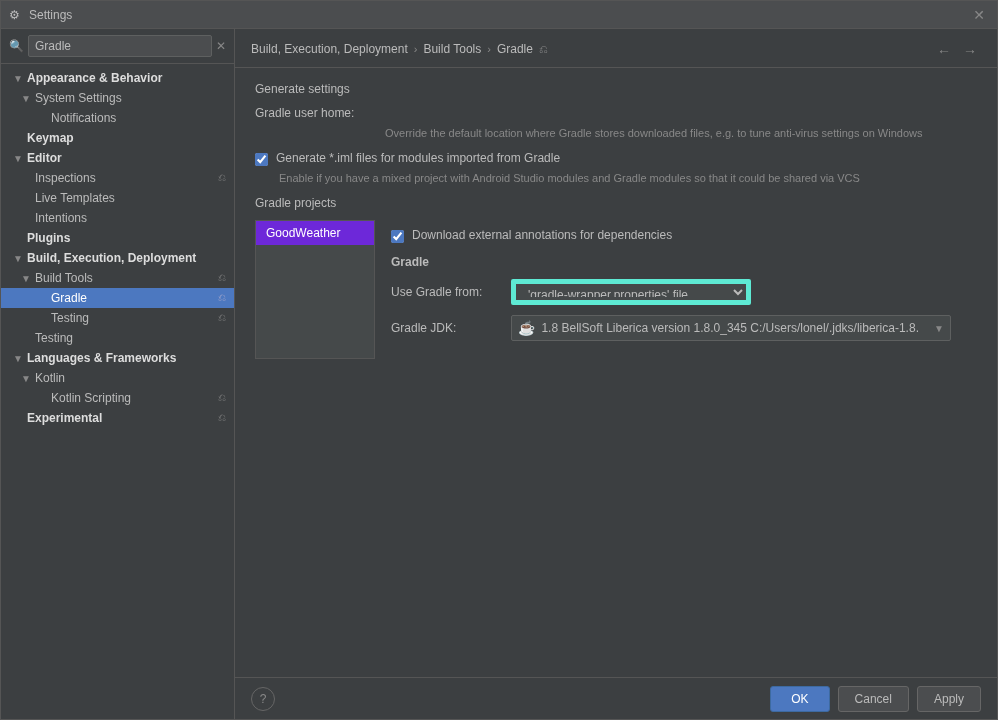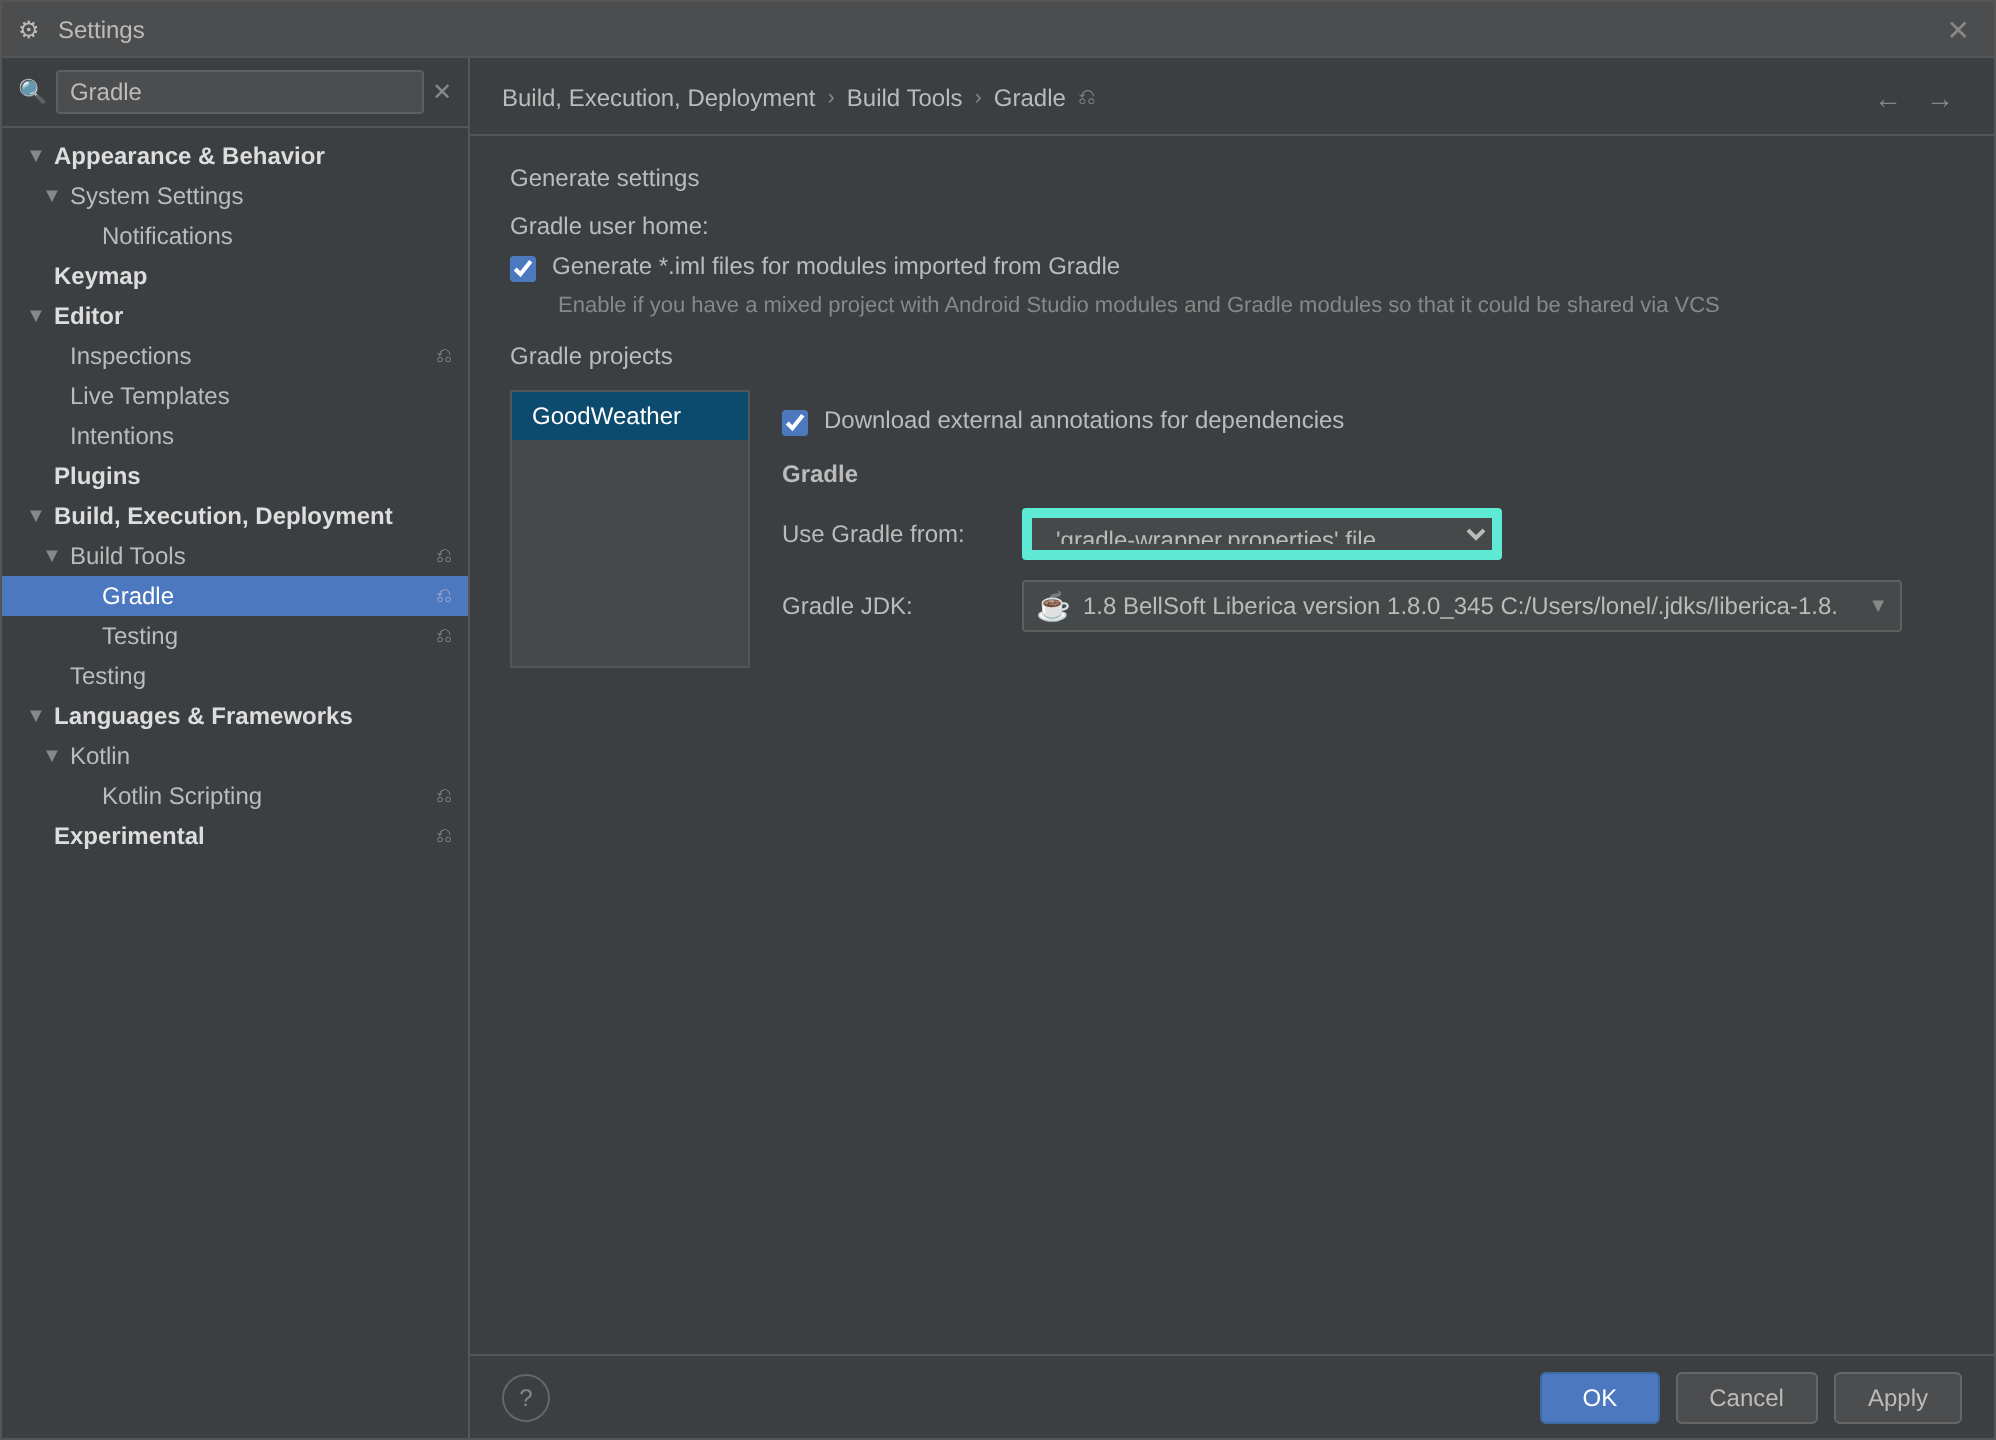--- a/index.html
+++ b/index.html
@@ -239,21 +239,21 @@
       background: #45494a;
       min-height: 60px;
     }
     .project-item {
       padding: 5px 10px;
       cursor: pointer;
       font-size: 12px;
       color: #bbbbbb;
     }
     .project-item.selected {
-      background: #0c4a6e;
+      background: #6d28d9;
       color: #fff;
     }
     .projects-settings {
       flex: 1;
       padding: 8px 16px;
     }
     .gradle-section-label {
       font-size: 12px;
       font-weight: bold;
       color: #bbbbbb;
@@ -485,20 +485,21 @@
         </div>
       </div>
 
       <div class="panel-body">
 
         <div class="section-title">Generate settings</div>
 
         <div class="form-row">
           <span class="form-label">Gradle user home:</span>
         </div>
+        <div class="hint-text">Override the default location where Gradle stores downloaded files, e.g. to tune anti-virus settings on Windows</div>
 
         <div class="checkbox-row">
           <input type="checkbox" checked="" style="">
           <span class="checkbox-label">Generate *.iml files for modules imported from Gradle</span>
         </div>
         <div class="checkbox-hint">Enable if you have a mixed project with Android Studio modules and Gradle modules so that it could be shared via VCS</div>
 
         <div class="section-title" style="margin-top:6px;">Gradle projects</div>
 
         <div class="projects-section">

